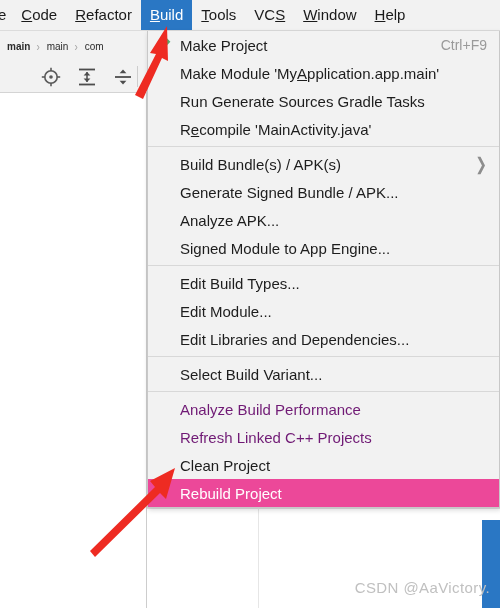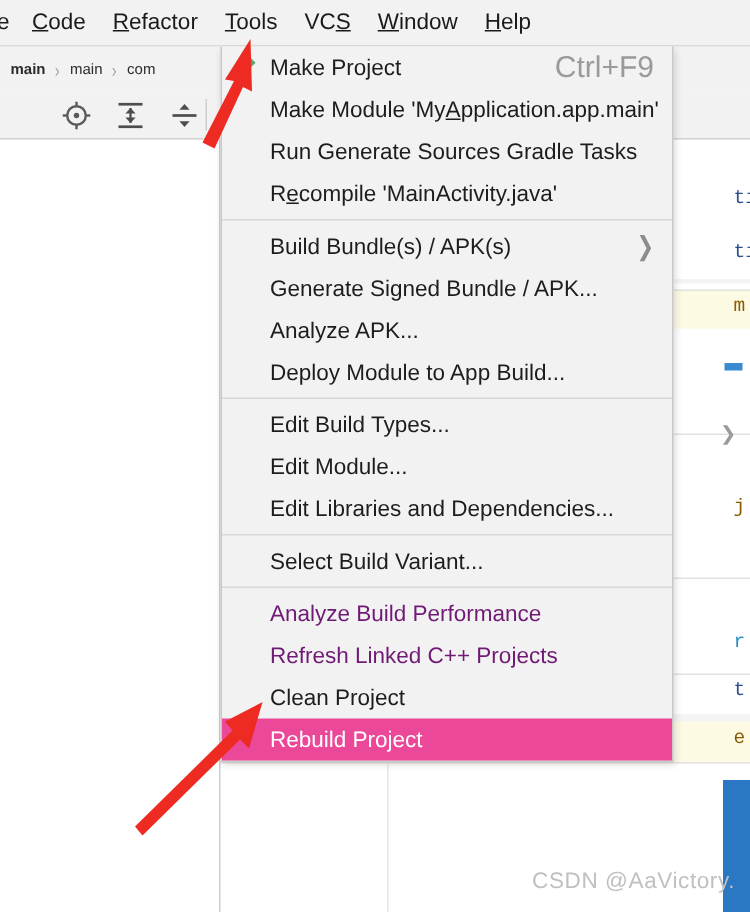--- a/index.html
+++ b/index.html
@@ -169,21 +169,21 @@
     position: absolute;
     left: 482px; top: 520px;
     width: 18px; height: 88px;
     background: #2a77c4;
   }
 
   
   .menu {
     position: absolute;
     left: 147px; top: 31px;
-    width: 302px;
+    width: 353px;
     background: #f2f2f2;
     border: 1px solid #c8c8c8;
     border-top: none;
     box-sizing: border-box;
     box-shadow: 1px 2px 5px rgba(0,0,0,0.16);
   }
   .mi {
     position: relative;
     height: 28px;
     display: flex;
@@ -193,21 +193,21 @@
     font-size: 15px;
     color: #1d1d1d;
     white-space: nowrap;
     box-sizing: border-box;
   }
   .mi.disabled { color: #701a75; }
   .mi.selected { background: #ec4899; color: #ffffff; }
   .mi-label u { text-decoration: underline; }
   .mi-shortcut {
     margin-left: auto;
-    font-size: 20px;
+    font-size: 14px;
     color: #9a9a9a;
     padding-left: 18px;
   }
   .mi-arrow {
     margin-left: auto;
     font-size: 14px;
     color: #8d8d8d;
     padding-left: 18px;
     transform: scaleY(1.25);
   }
@@ -319,20 +319,21 @@
     <span class="crumb-sep">›</span>
     <span class="crumb">main</span>
     <span class="crumb-sep">›</span>
     <span class="crumb">com</span>
   </div>
 
   <div class="menubar">
     <span class="menubar-item cut"><span>e</span></span>
     <span class="menubar-item"><u>C</u>ode</span>
     <span class="menubar-item"><u>R</u>efactor</span>
+    <span class="menubar-item active"><u>B</u>uild</span>
     <span class="menubar-item"><u>T</u>ools</span>
     <span class="menubar-item">VC<u>S</u></span>
     <span class="menubar-item"><u>W</u>indow</span>
     <span class="menubar-item"><u>H</u>elp</span>
   </div>
 
   <div class="menu">
 
     <div class="mi">
       <span class="mi-icon">
@@ -366,21 +367,21 @@
 
     <div class="mi">
       <span class="mi-label">Generate Signed Bundle / APK...</span>
     </div>
 
     <div class="mi">
       <span class="mi-label">Analyze APK...</span>
     </div>
 
     <div class="mi">
-      <span class="mi-label">Deploy Module to App Build...</span>
+      <span class="mi-label">Signed Module to App Engine...</span>
     </div>
 
     <div class="msep"></div>
 
     <div class="mi">
       <span class="mi-label">Edit Build Types...</span>
     </div>
 
     <div class="mi">
       <span class="mi-label">Edit Module...</span>

